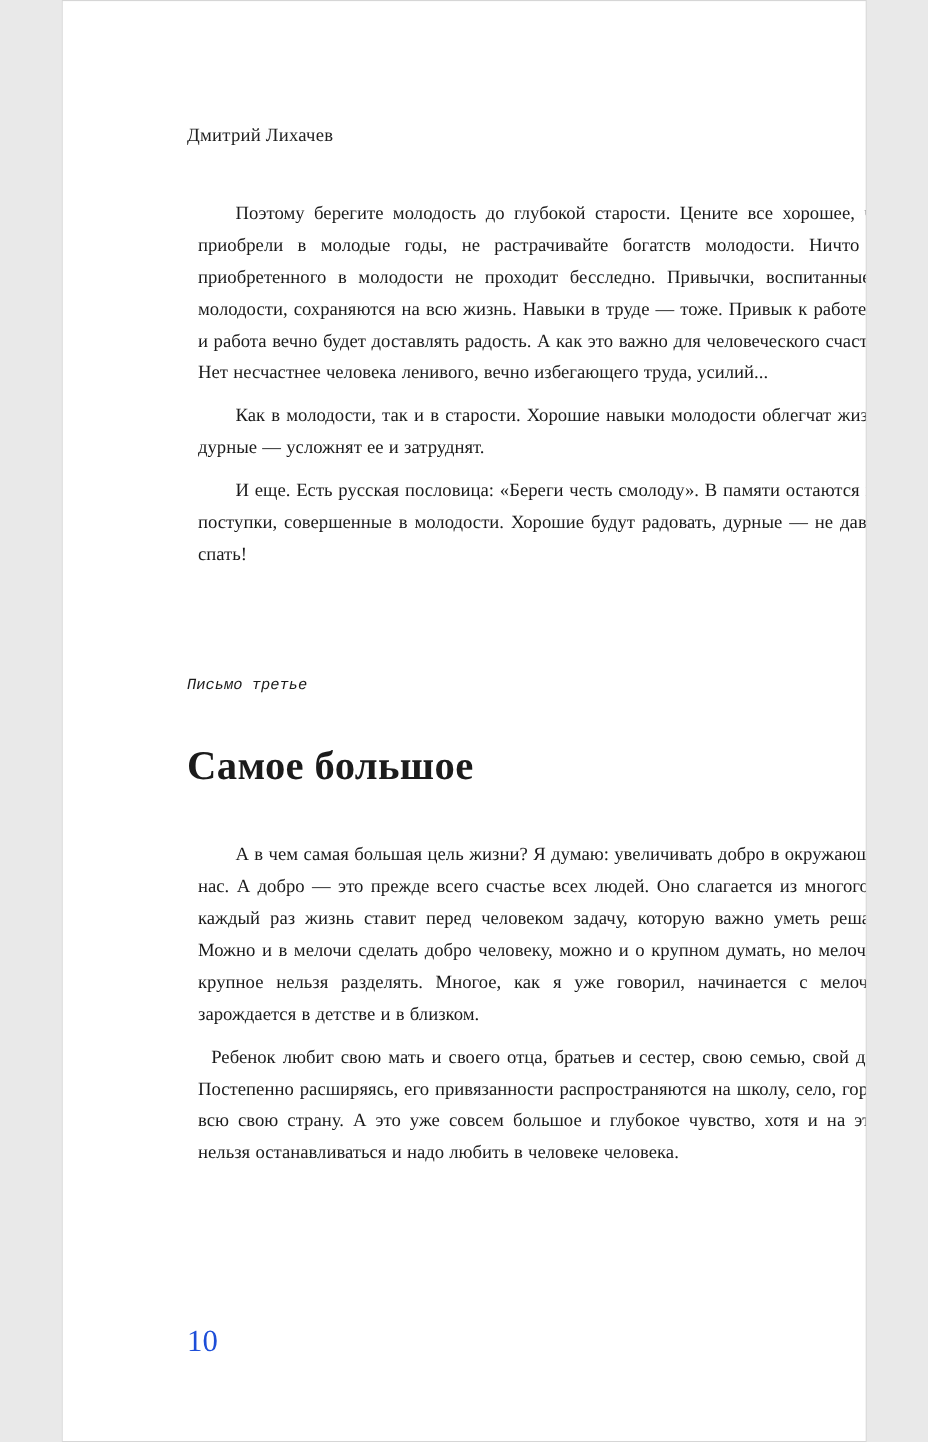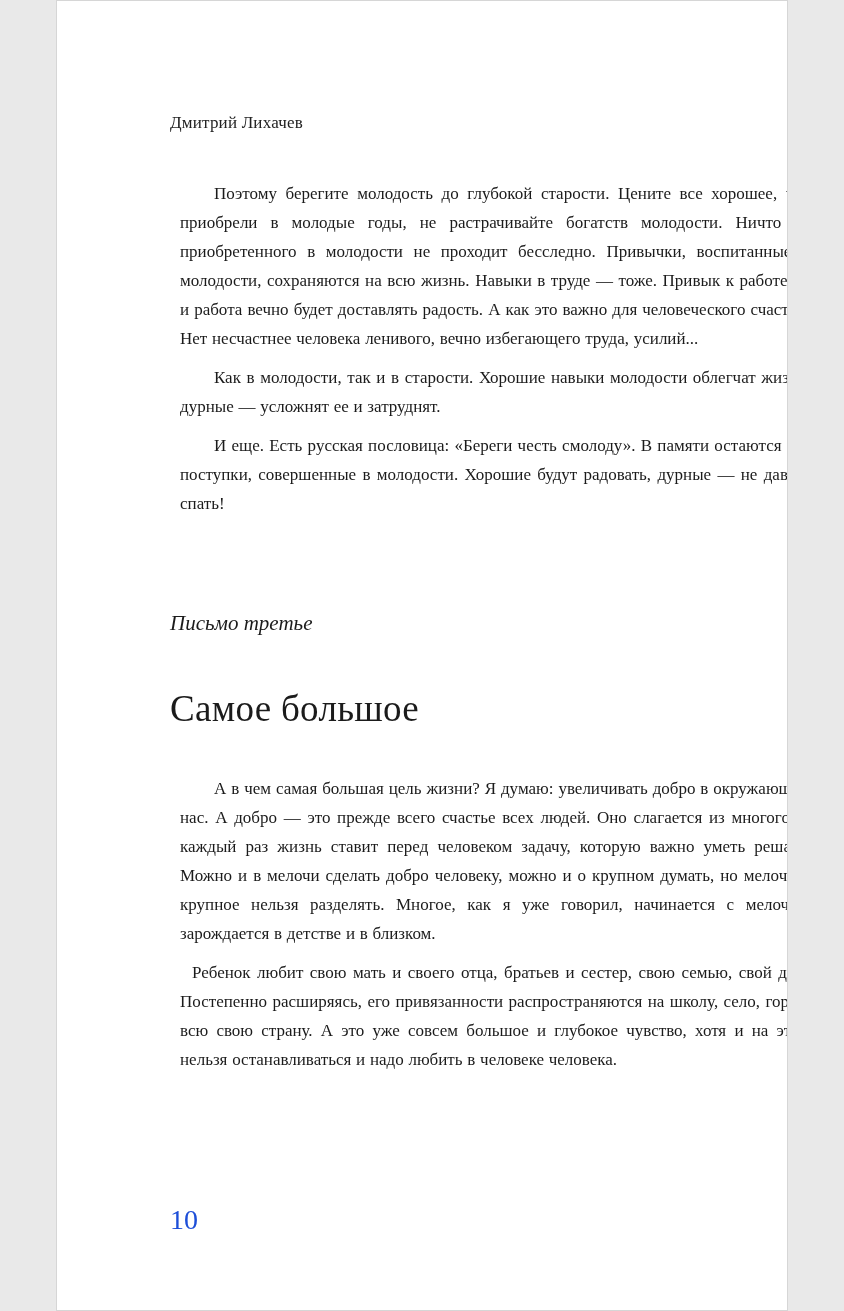--- a/index.html
+++ b/index.html
@@ -39,28 +39,29 @@
     line-height: 29px;
     text-align: justify;
     text-indent: 34px;
     word-spacing: 0.5px;
   }
   .body-text p.small-indent {
     text-indent: 12px;
   }
   .section-label {
     margin: 92px 0 0 0;
-    font-size: 21px;
+    font-size: 14px;
     font-style: italic;
     line-height: 26px;
+    font-family: Liberation Mono, monospace;
   }
   .chapter-title {
-    margin: 52px 0 44px 0;
+    margin: 40px 0 44px 0;
     font-size: 37px;
-    font-weight: normal;
+    font-weight: bold;
     line-height: 42px;
     letter-spacing: 0.3px;
   }
   .page-number {
     position: absolute;
     left: 113px;
     bottom: 74px;
     font-size: 28px;
     color: #1d4ed8;
   }

